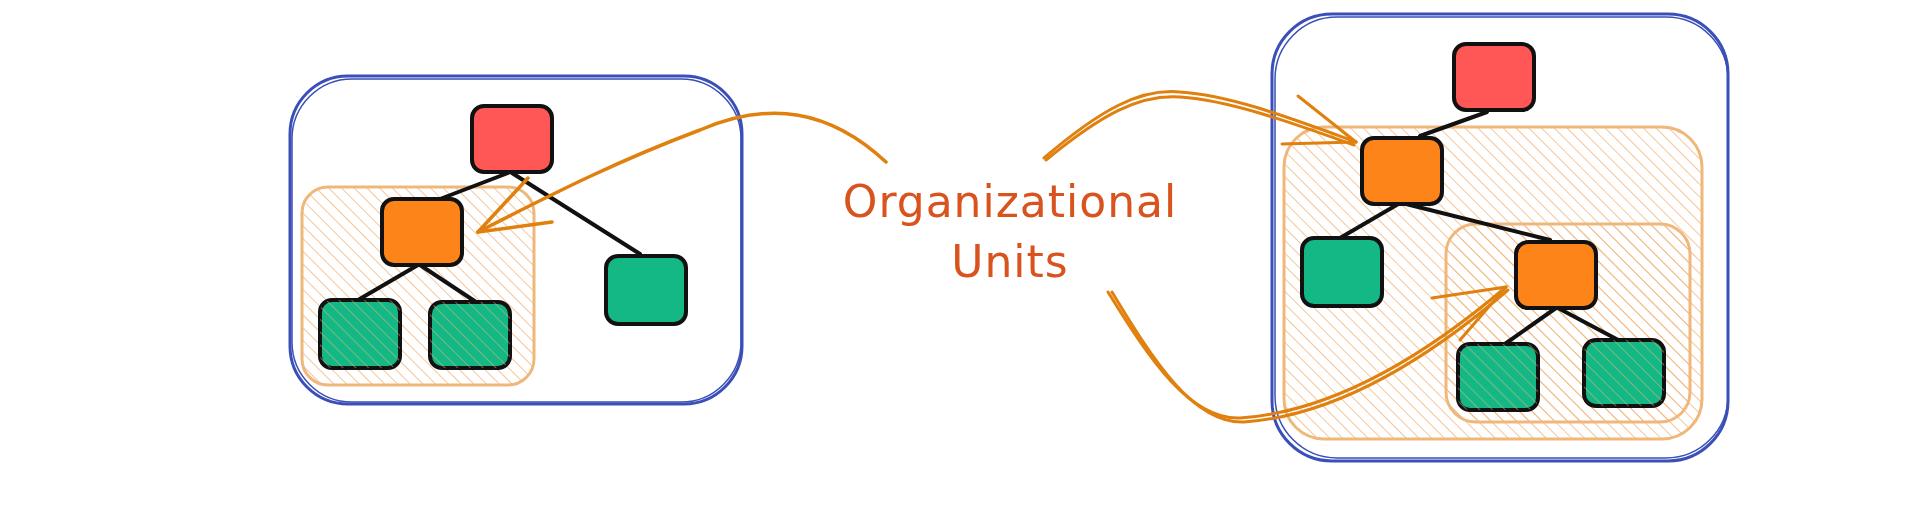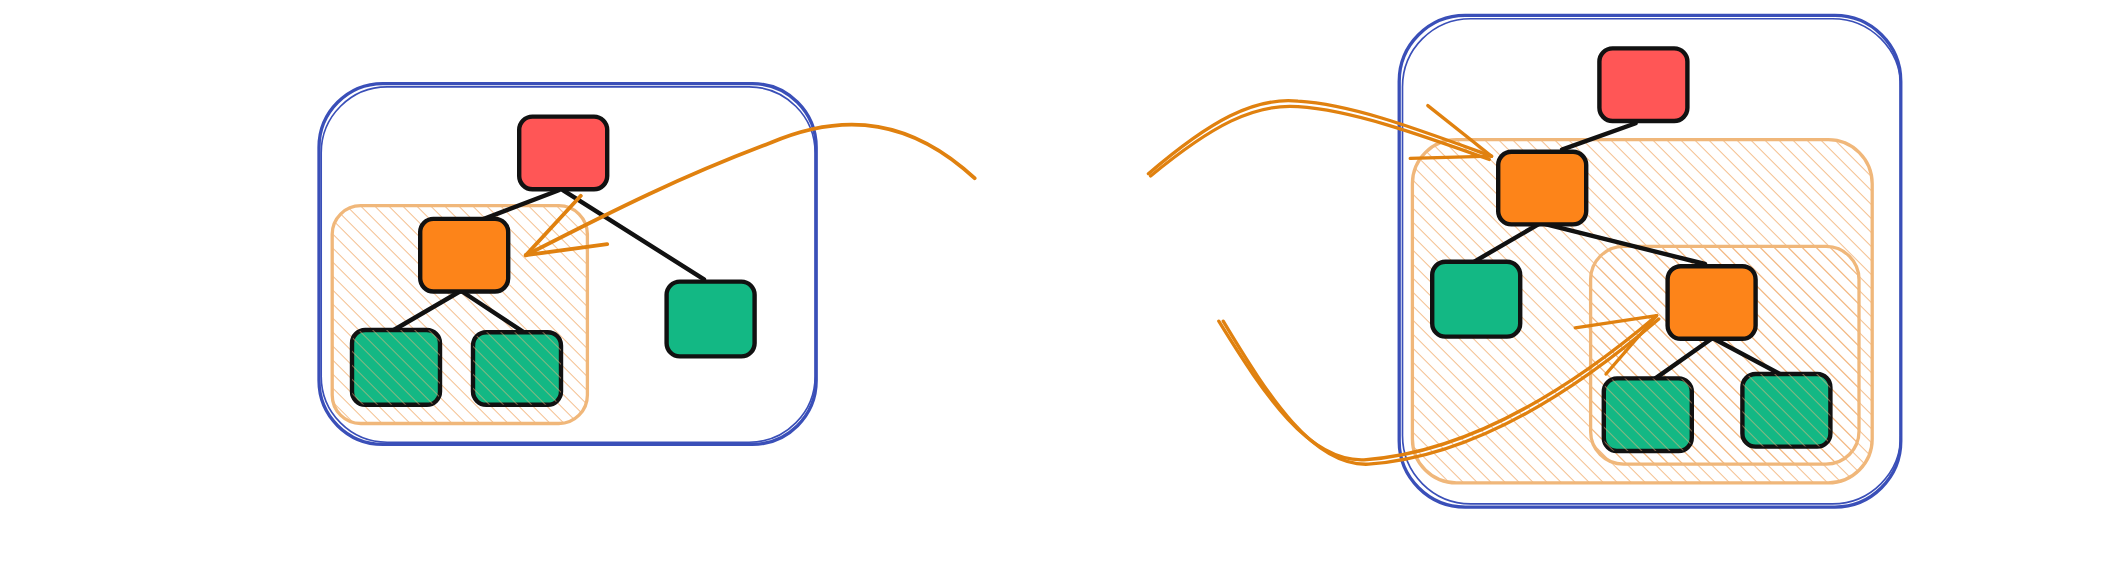--- a/index.html
+++ b/index.html
@@ -87,13 +87,15 @@
   </g>
   <g stroke="#e0810f" stroke-width="3" fill="none" stroke-linecap="round">
     <path d="M 1108 292 C 1150 360, 1190 420, 1240 418 C 1330 412, 1420 360, 1506 287"></path>
     <path d="M 1112 292 C 1154 362, 1194 424, 1244 422 C 1332 416, 1422 364, 1508 290"></path>
     <line x1="1506" y1="287" x2="1432" y2="298"></line>
     <line x1="1506" y1="287" x2="1460" y2="340"></line>
   </g>
 </svg>
 
 <div class="label-wrap">
+  <span>Organizational</span>
+  <span>Units</span>
 </div>
 
 </body></html>

